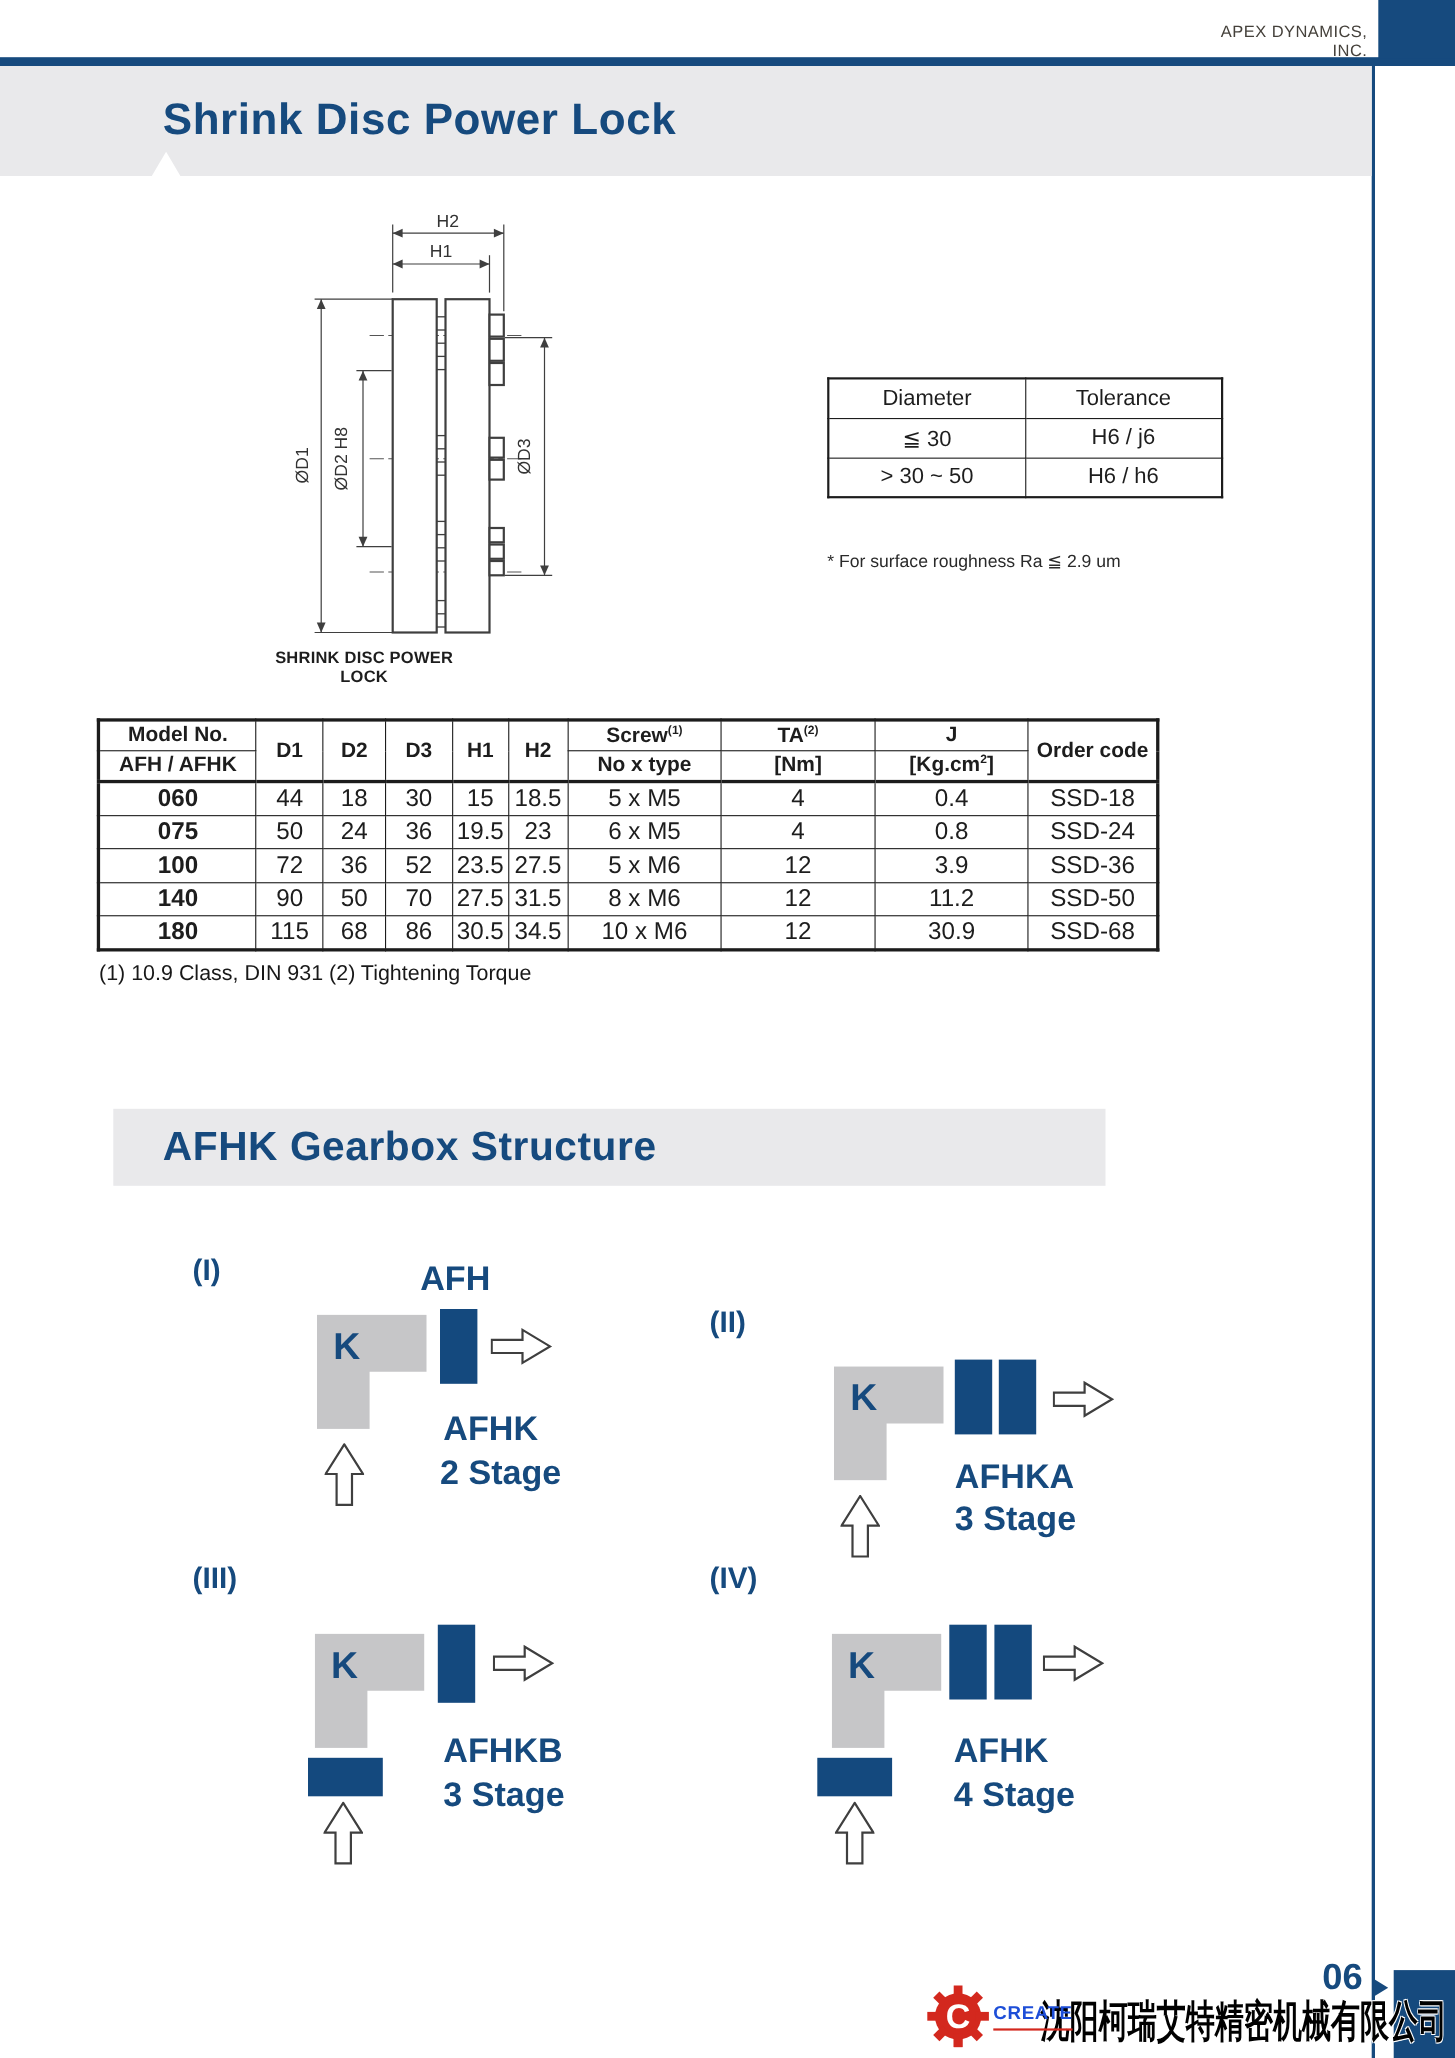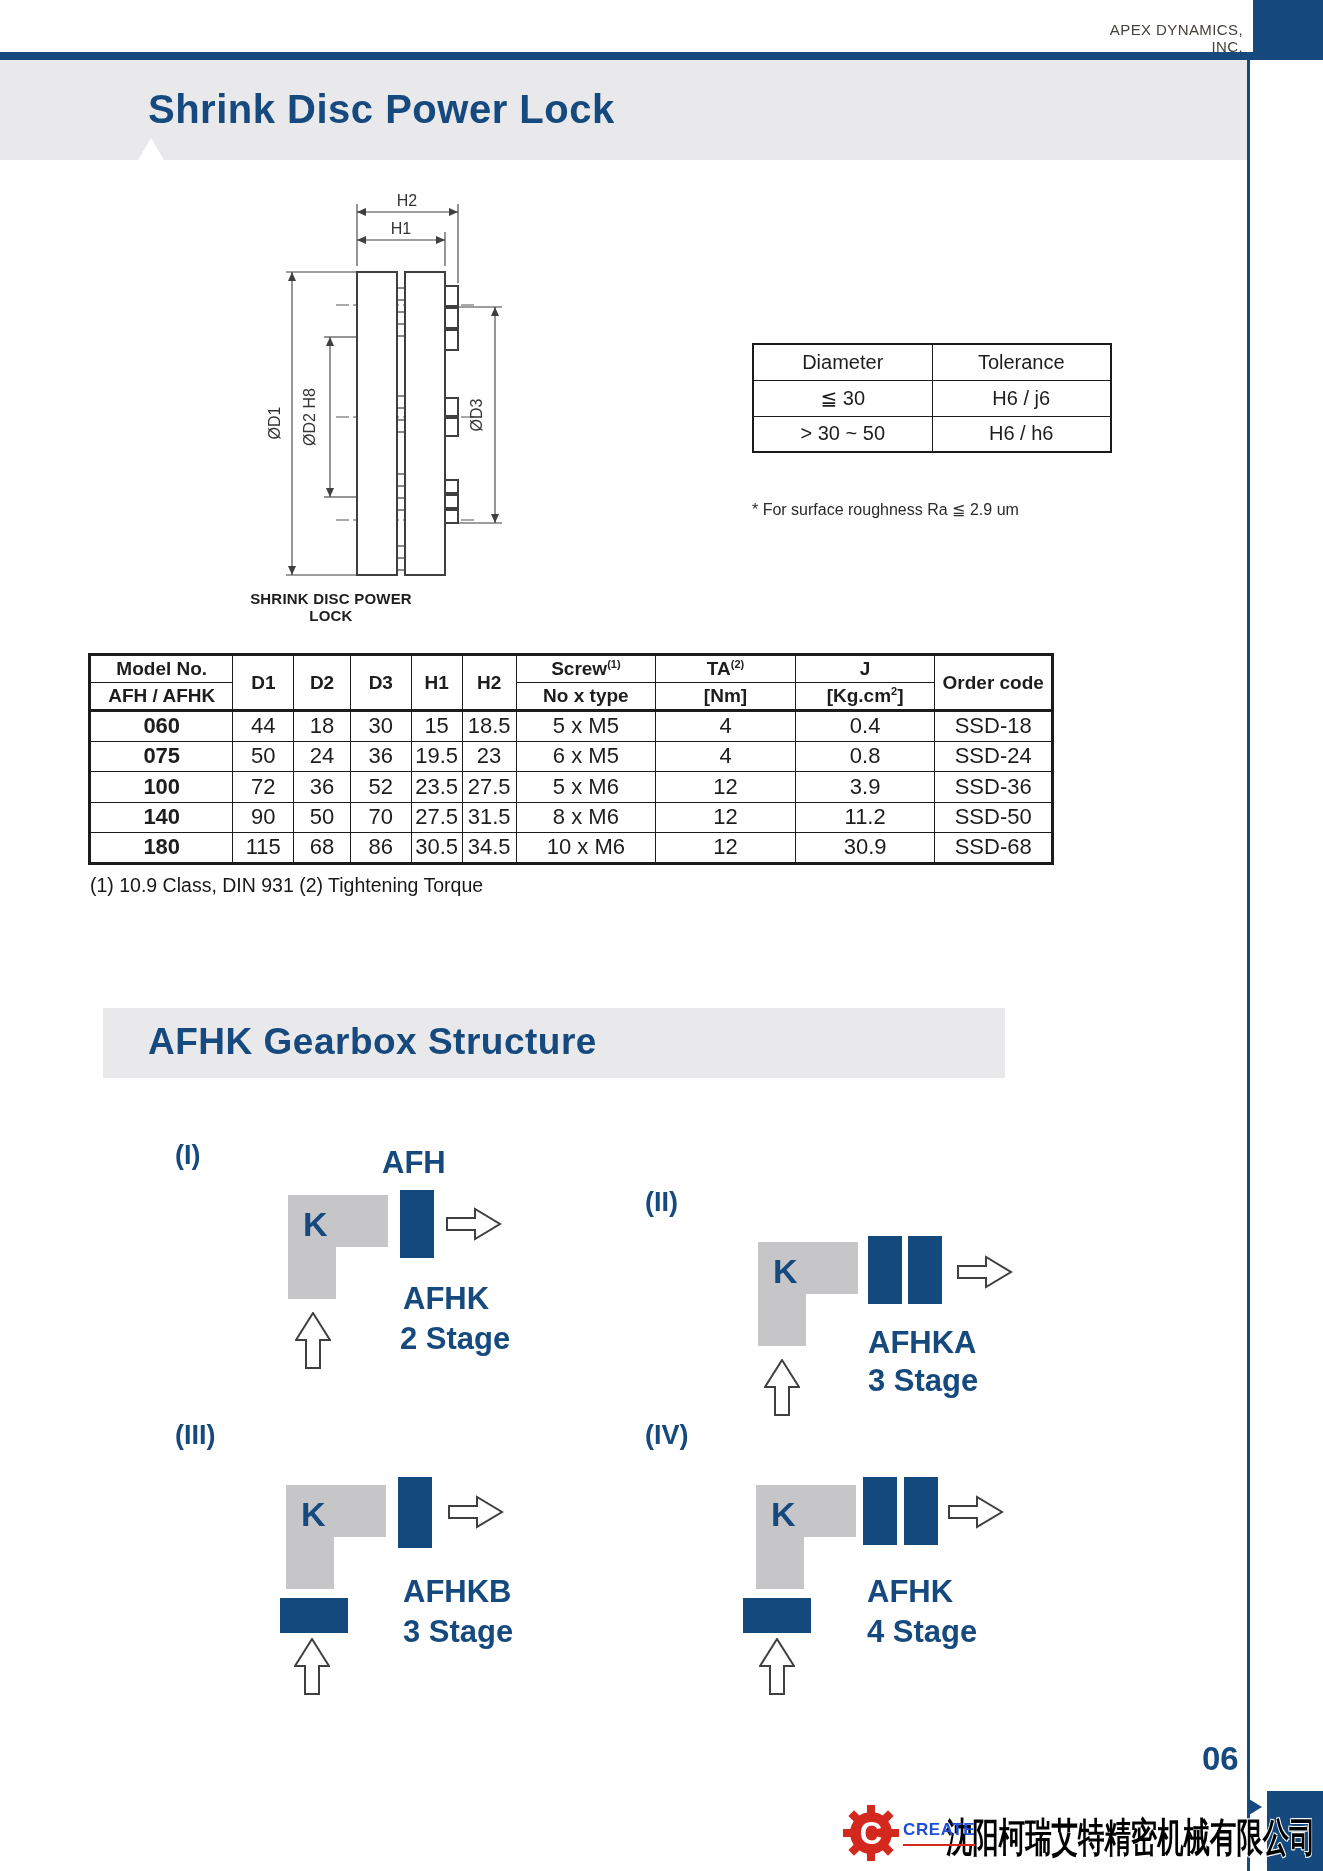--- a/index.html
+++ b/index.html
@@ -81,21 +81,21 @@
   .gbx2 .name{left:248px;top:143px;} .gbx2 .stage{left:248px;top:181px;}
   .gbx3 .name{left:253px;top:159px;} .gbx3 .stage{left:253px;top:199px;}
   .gbx4 .name{left:247px;top:159px;} .gbx4 .stage{left:247px;top:199px;}
   .outline-arrow{fill:#fff;stroke:#3f3f3f;stroke-width:2;}
 
   
   .gear{position:absolute;left:841px;top:1802px;}
   .create-text{position:absolute;left:903px;top:1820px;font-size:17px;font-weight:bold;letter-spacing:.6px;color:#1d4ed8;border-bottom:2px solid var(--red);padding-bottom:4px;z-index:4;}
   .cn-name{position:absolute;left:946px;top:1810px;font-size:40px;font-weight:bold;color:#000;white-space:nowrap;transform:scaleX(.66);transform-origin:left top;z-index:3;
     text-shadow:1px 1px 0 #fff,-1px -1px 0 #fff,1px -1px 0 #fff,-1px 1px 0 #fff;}
-  .pageno{position:absolute;left:1202px;top:1740px;font-size:33px;font-weight:bold;color:var(--accent);z-index:1;}
+  .pageno{position:absolute;left:1202px;top:1778px;font-size:33px;font-weight:bold;color:var(--accent);z-index:1;}
   .page-arrow{position:absolute;left:1249px;top:1799px;width:0;height:0;border-top:8px solid transparent;border-bottom:8px solid transparent;border-left:13px solid var(--accent);z-index:1;}
   .corner-box{position:absolute;left:1267px;top:1791px;width:56px;height:80px;background:var(--accent);z-index:2;}
 </style>
 </head>
 <body>
 
 <div class="page">
 
   <div class="apex-text">APEX DYNAMICS, INC.</div>
   <div class="top-bar"></div>

